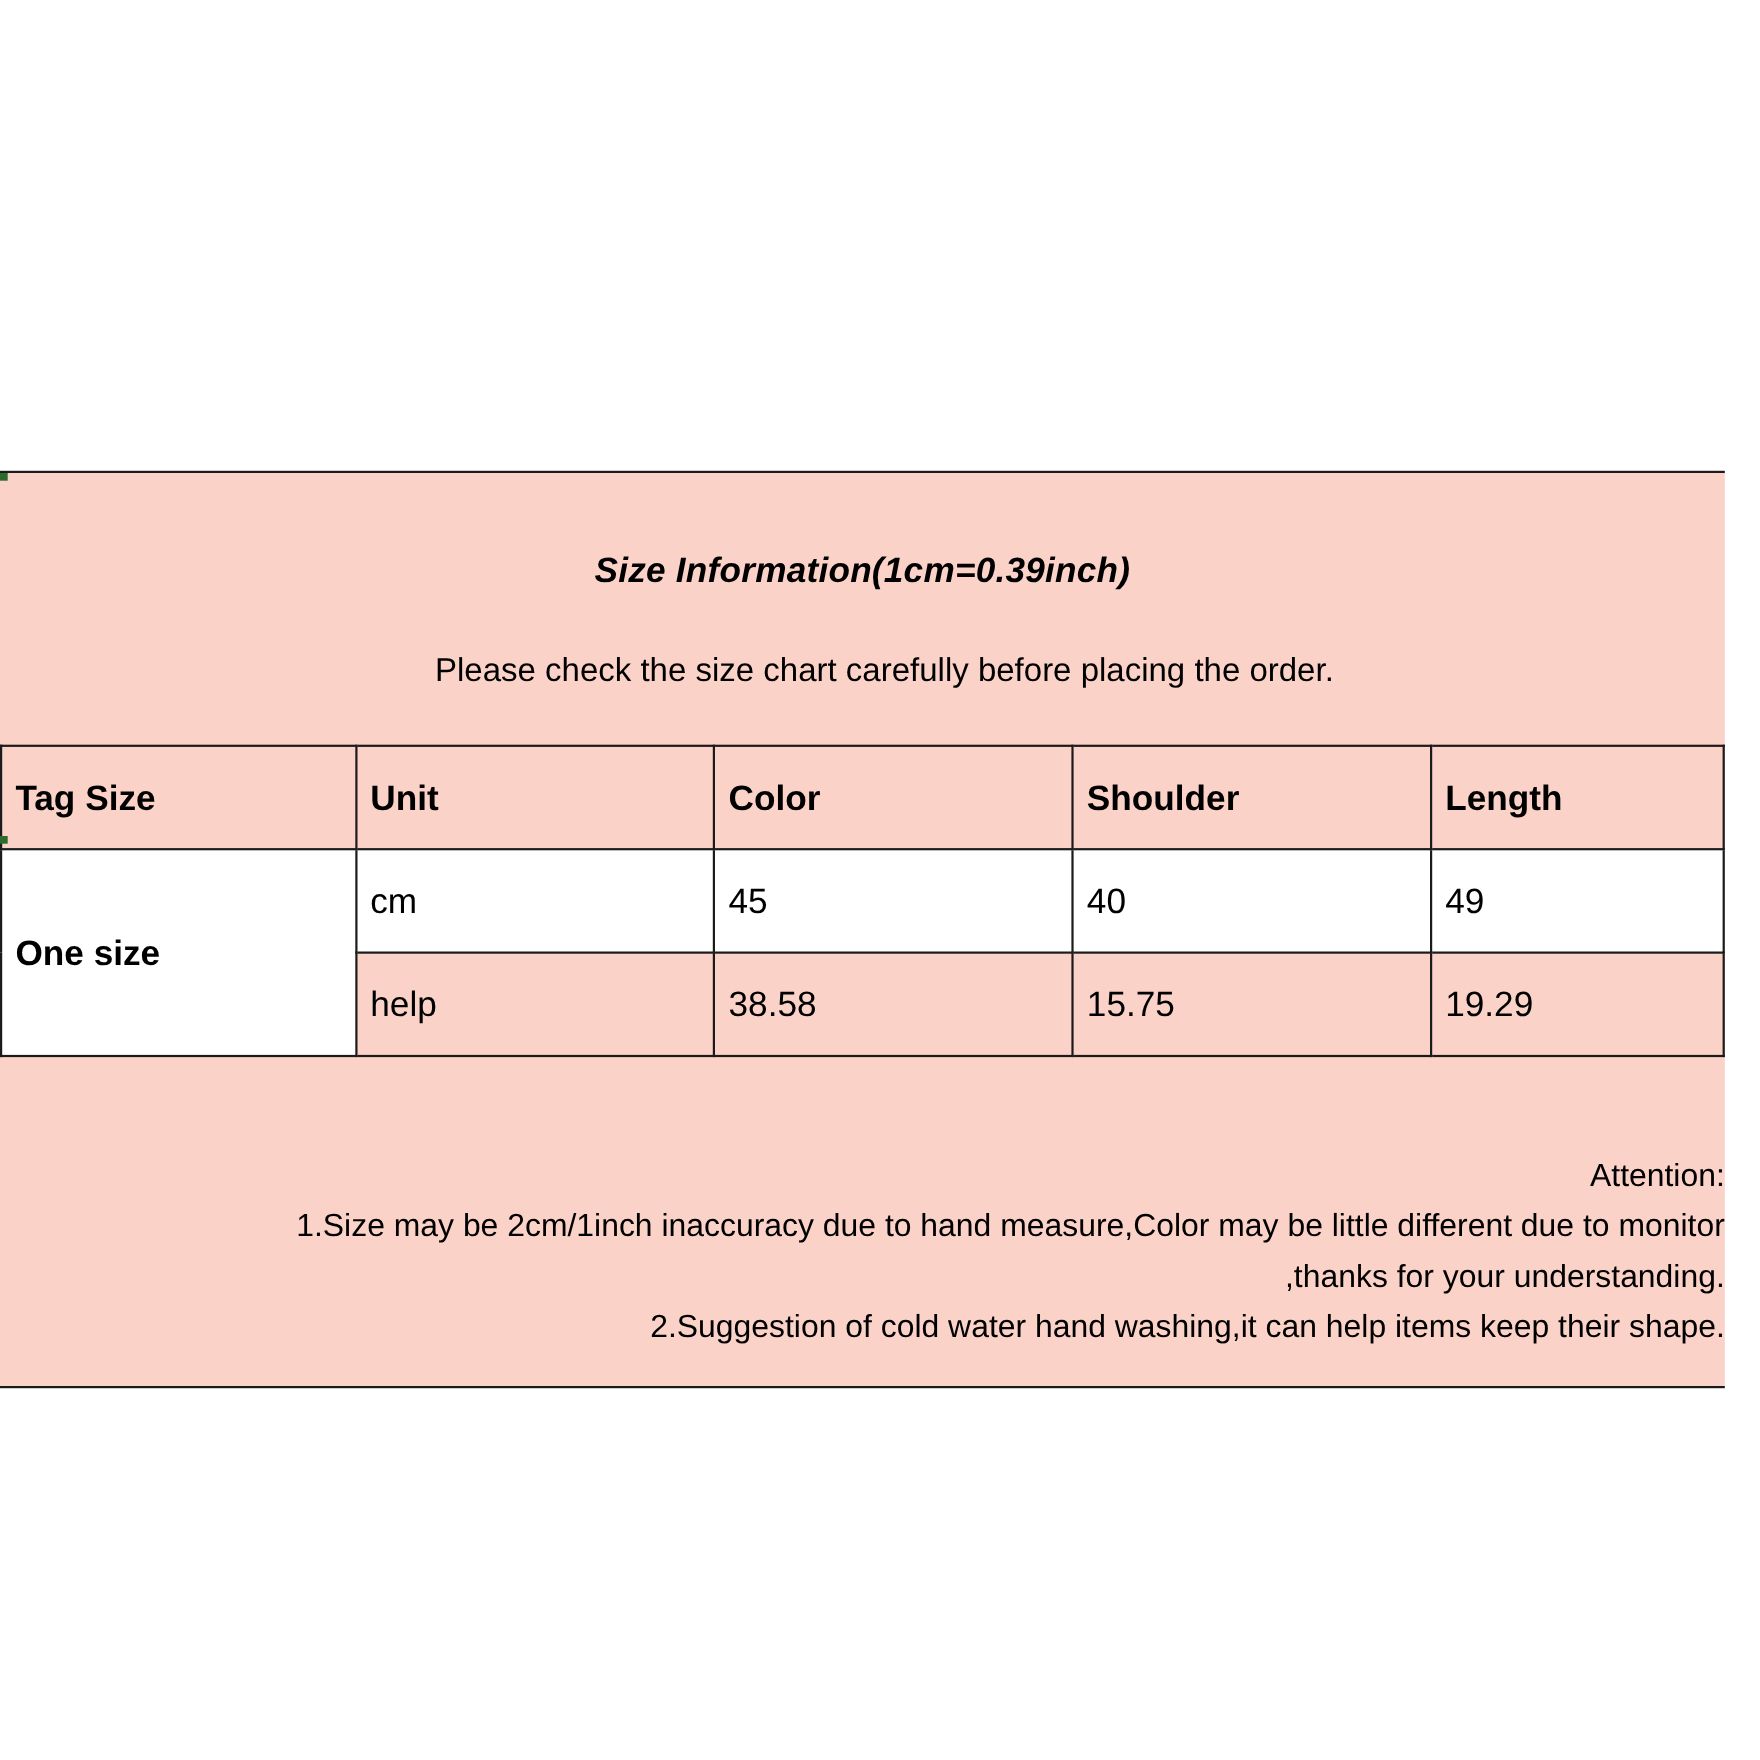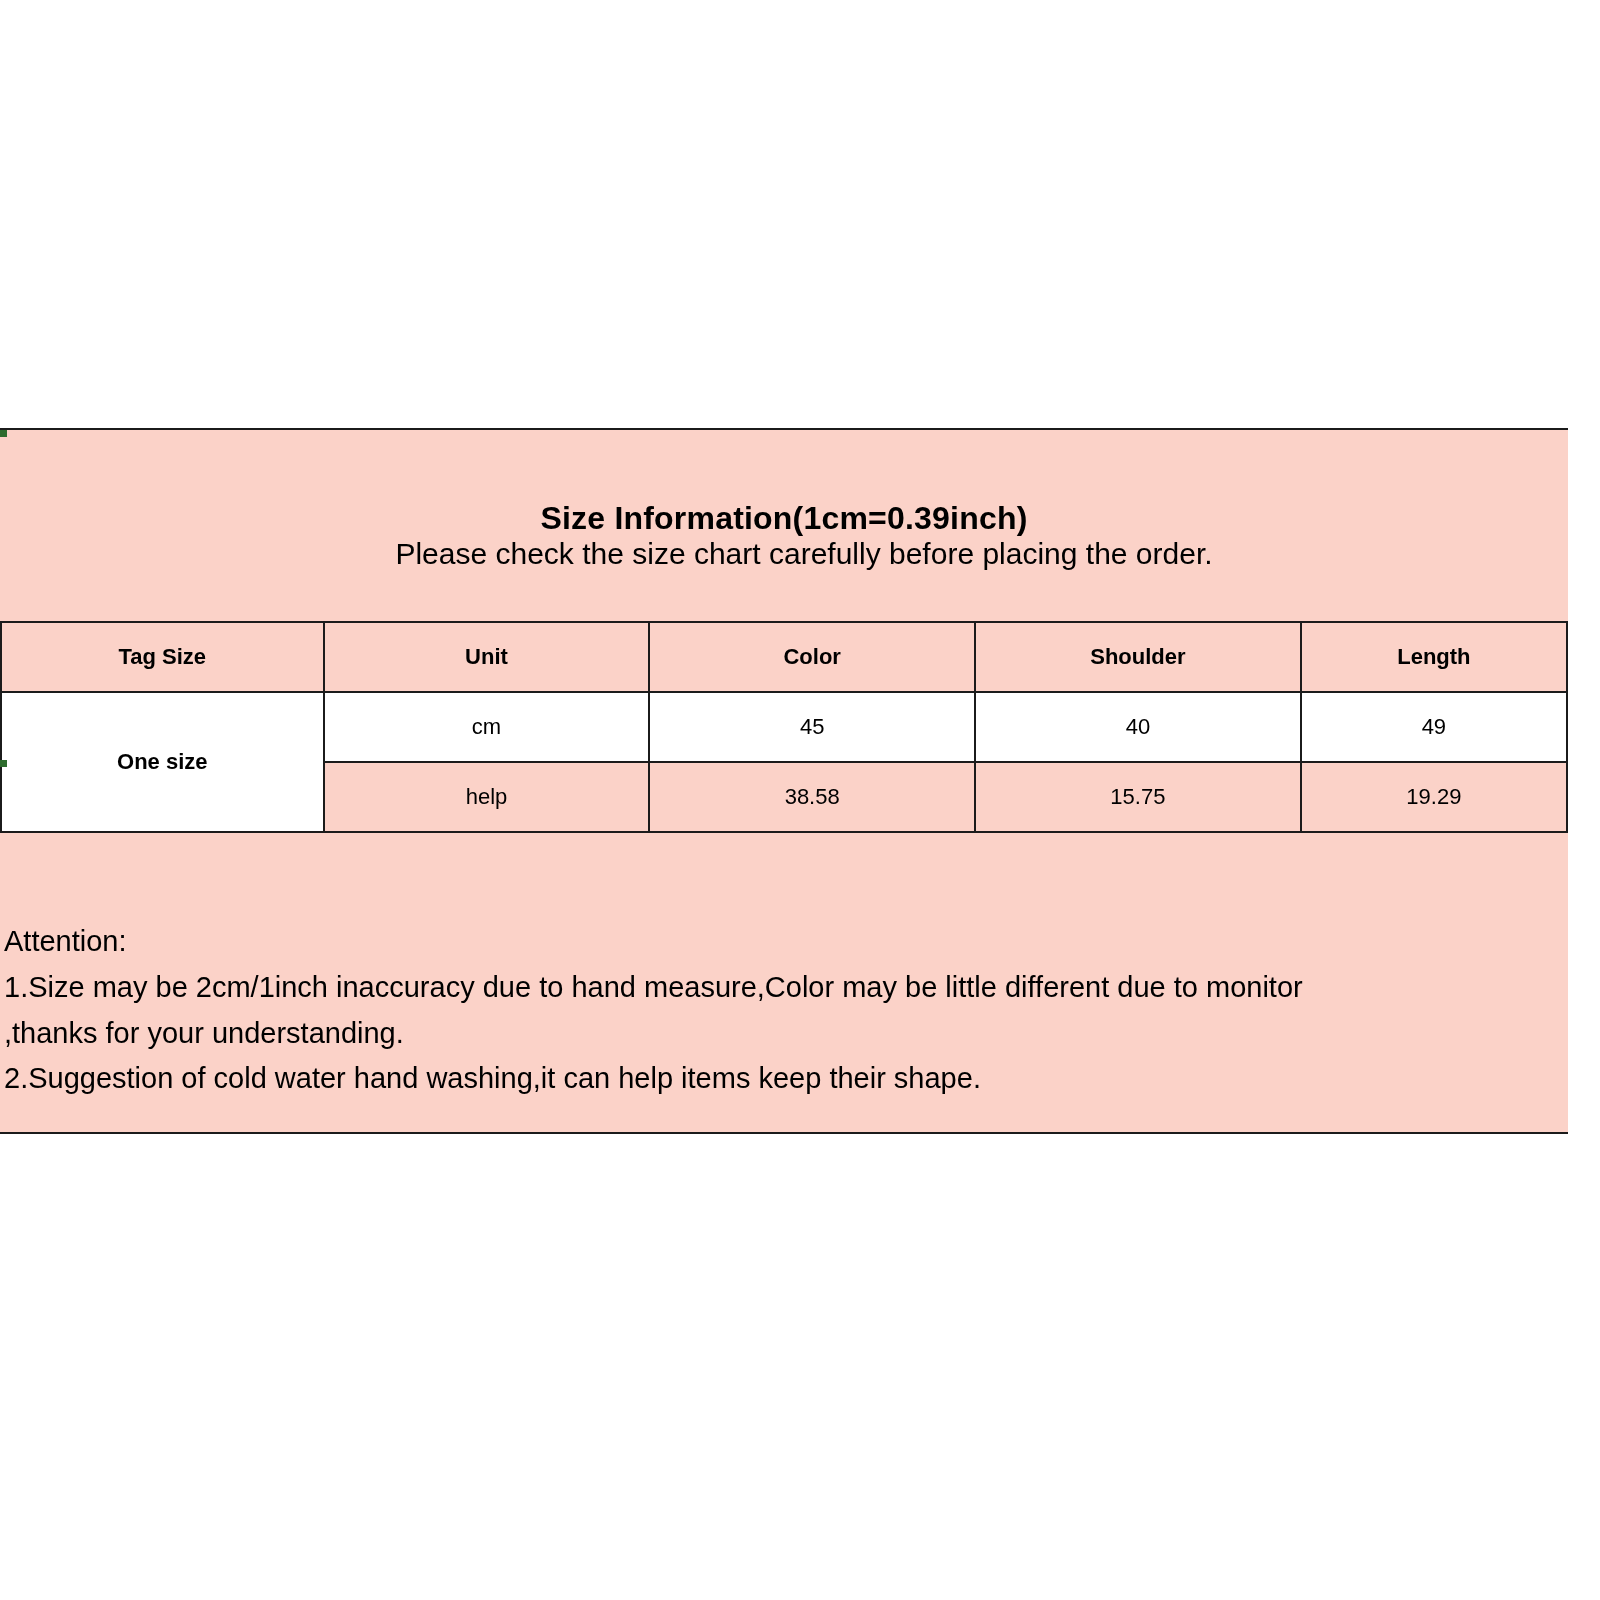--- a/index.html
+++ b/index.html
@@ -29,41 +29,43 @@
 
   .header-block {
     padding: 70px 0 28px 0;
     text-align: center;
   }
 
   .chart-title {
     font-size: 32px;
     font-weight: bold;
     letter-spacing: 0.2px;
+    margin-bottom: 56px;
+    font-style: italic;
   }
 
   .chart-subtitle {
     font-size: 30px;
     font-weight: normal;
     margin-bottom: 22px;
     margin-left: 40px;
   }
 
   table.size-table {
     width: 100%;
     border-collapse: collapse;
     table-layout: fixed;
   }
 
   table.size-table th,
   table.size-table td {
     border: 2px solid #1b1b1b;
-    text-align: center;
-    font-size: 22px;
-    padding: 0;
+    text-align: left;
+    font-size: 32px;
+    padding: 12px;
     height: 68px;
     vertical-align: middle;
   }
 
   table.size-table th {
     font-weight: bold;
     background: #fbd2c8;
   }
 
   td.tagsize-cell {
@@ -86,20 +88,21 @@
   col.c-shoulder { width: 20.8%; }
   col.c-length { width: 17.0%; }
 
   .attention-block {
     padding: 86px 0 30px 4px;
     font-size: 29px;
     line-height: 1.58;
   }
   .attention-block .line {
     white-space: nowrap;
+    text-align: right;
   }
 
   
   .edge-mark {
     position: absolute;
     left: 0;
     width: 7px;
     height: 7px;
     background: #2d6b2d;
   }

